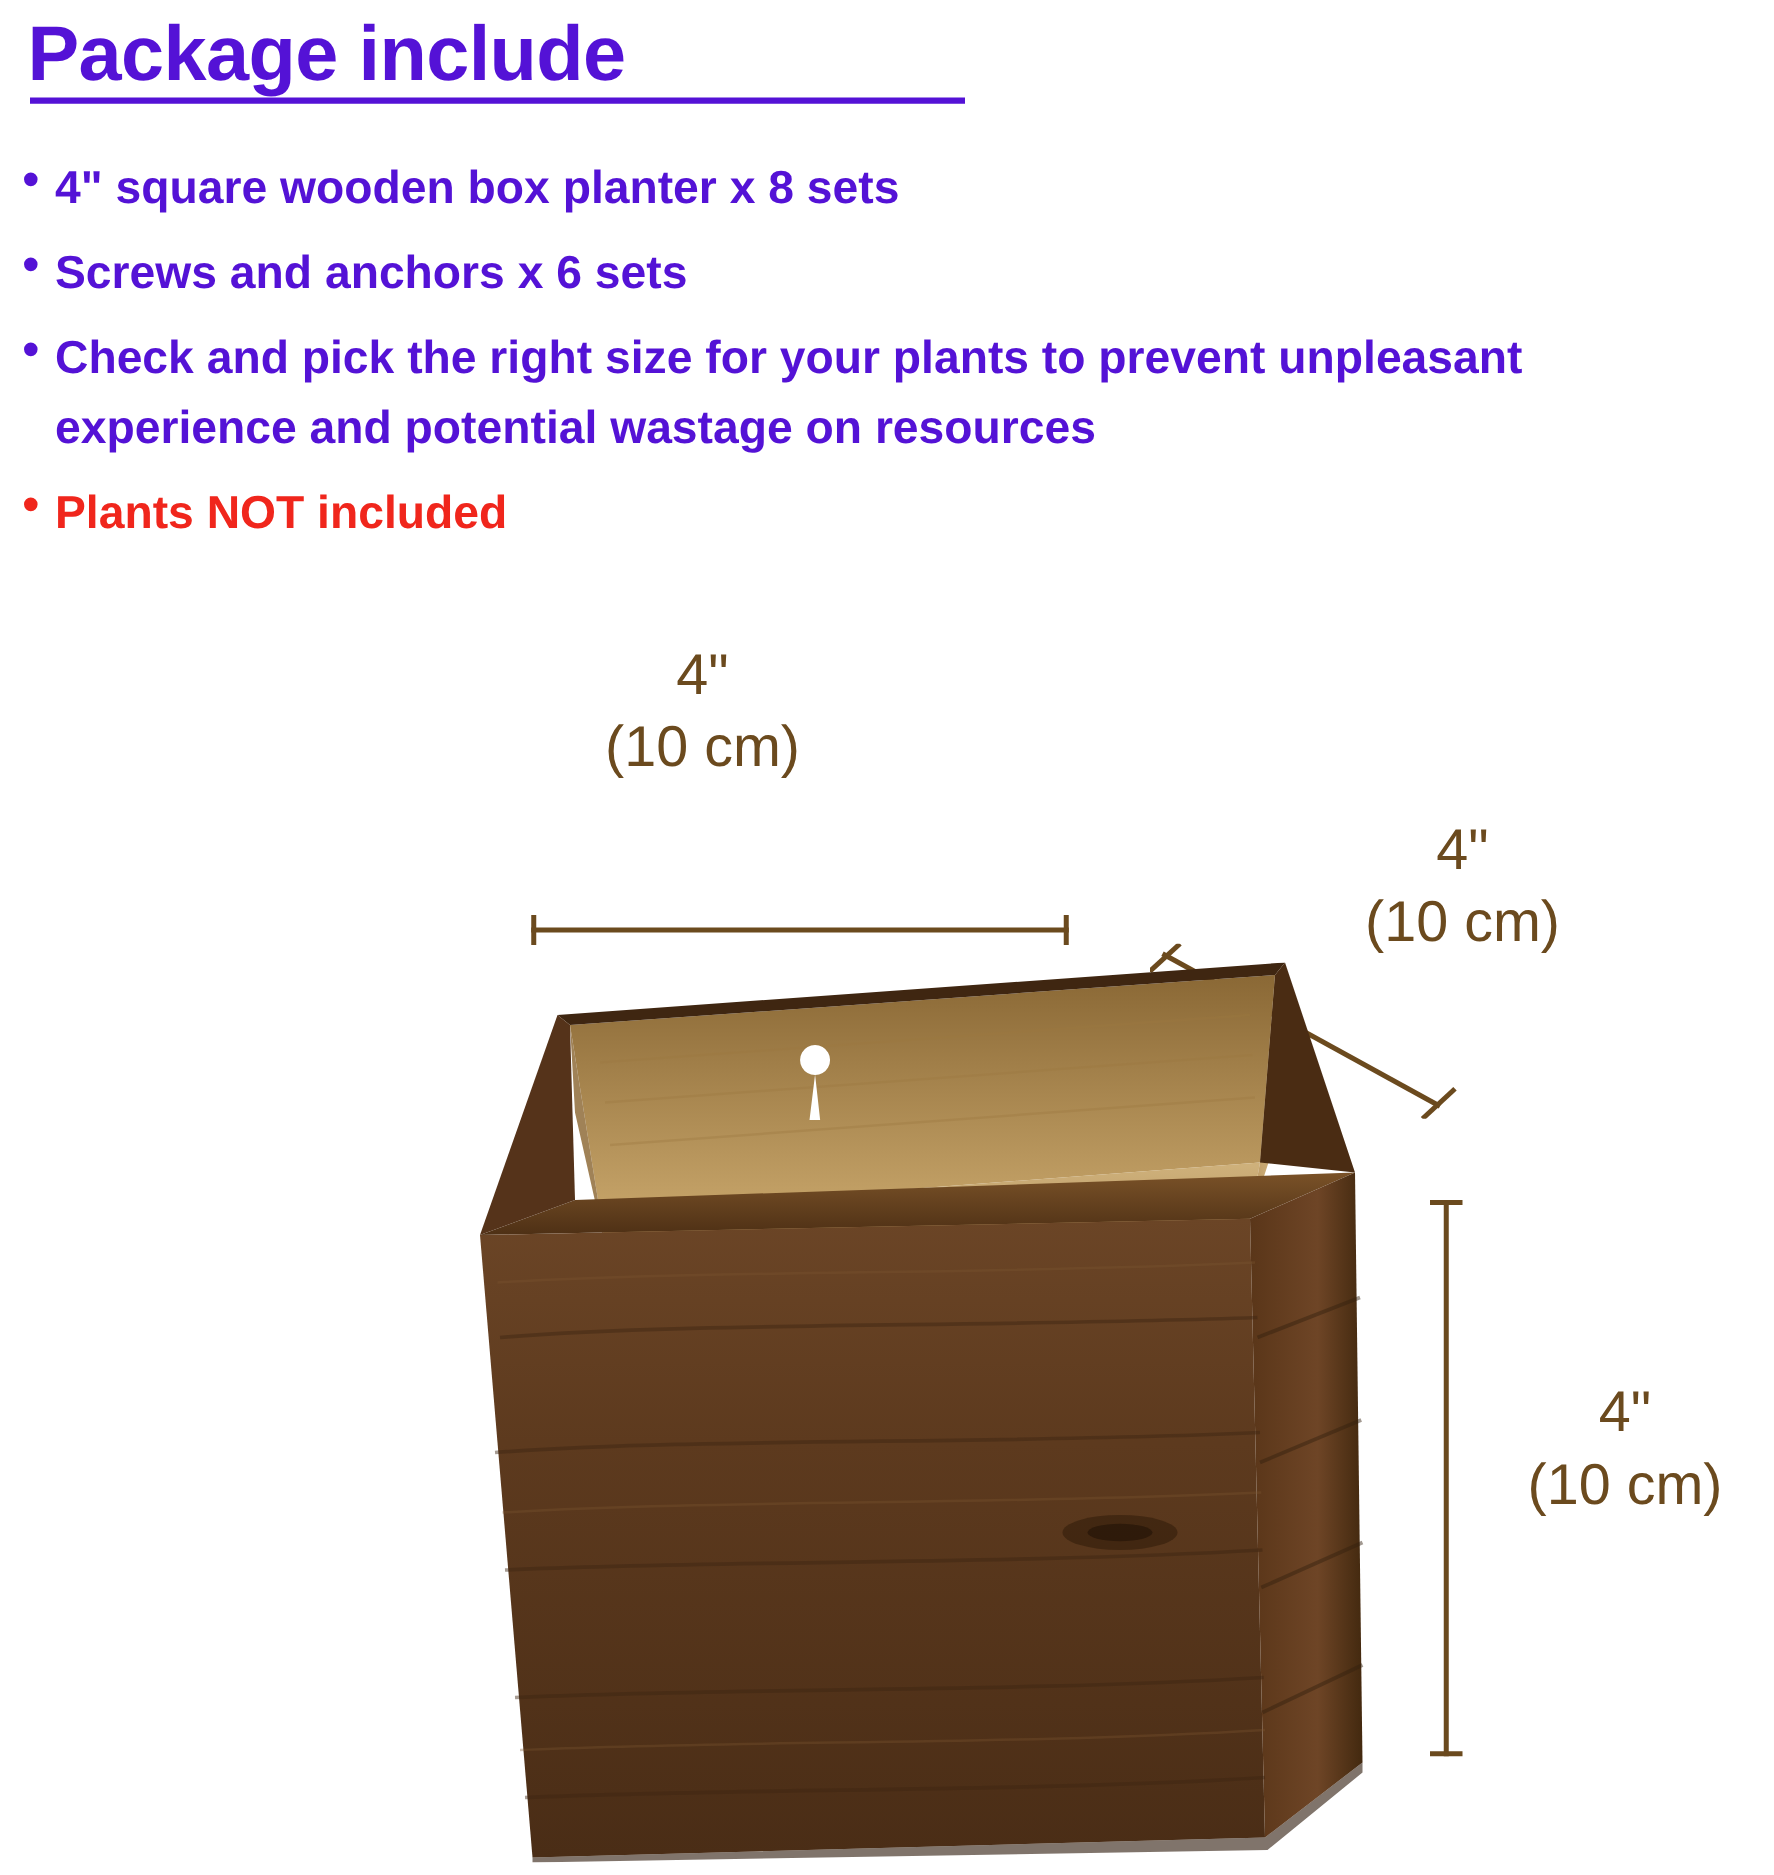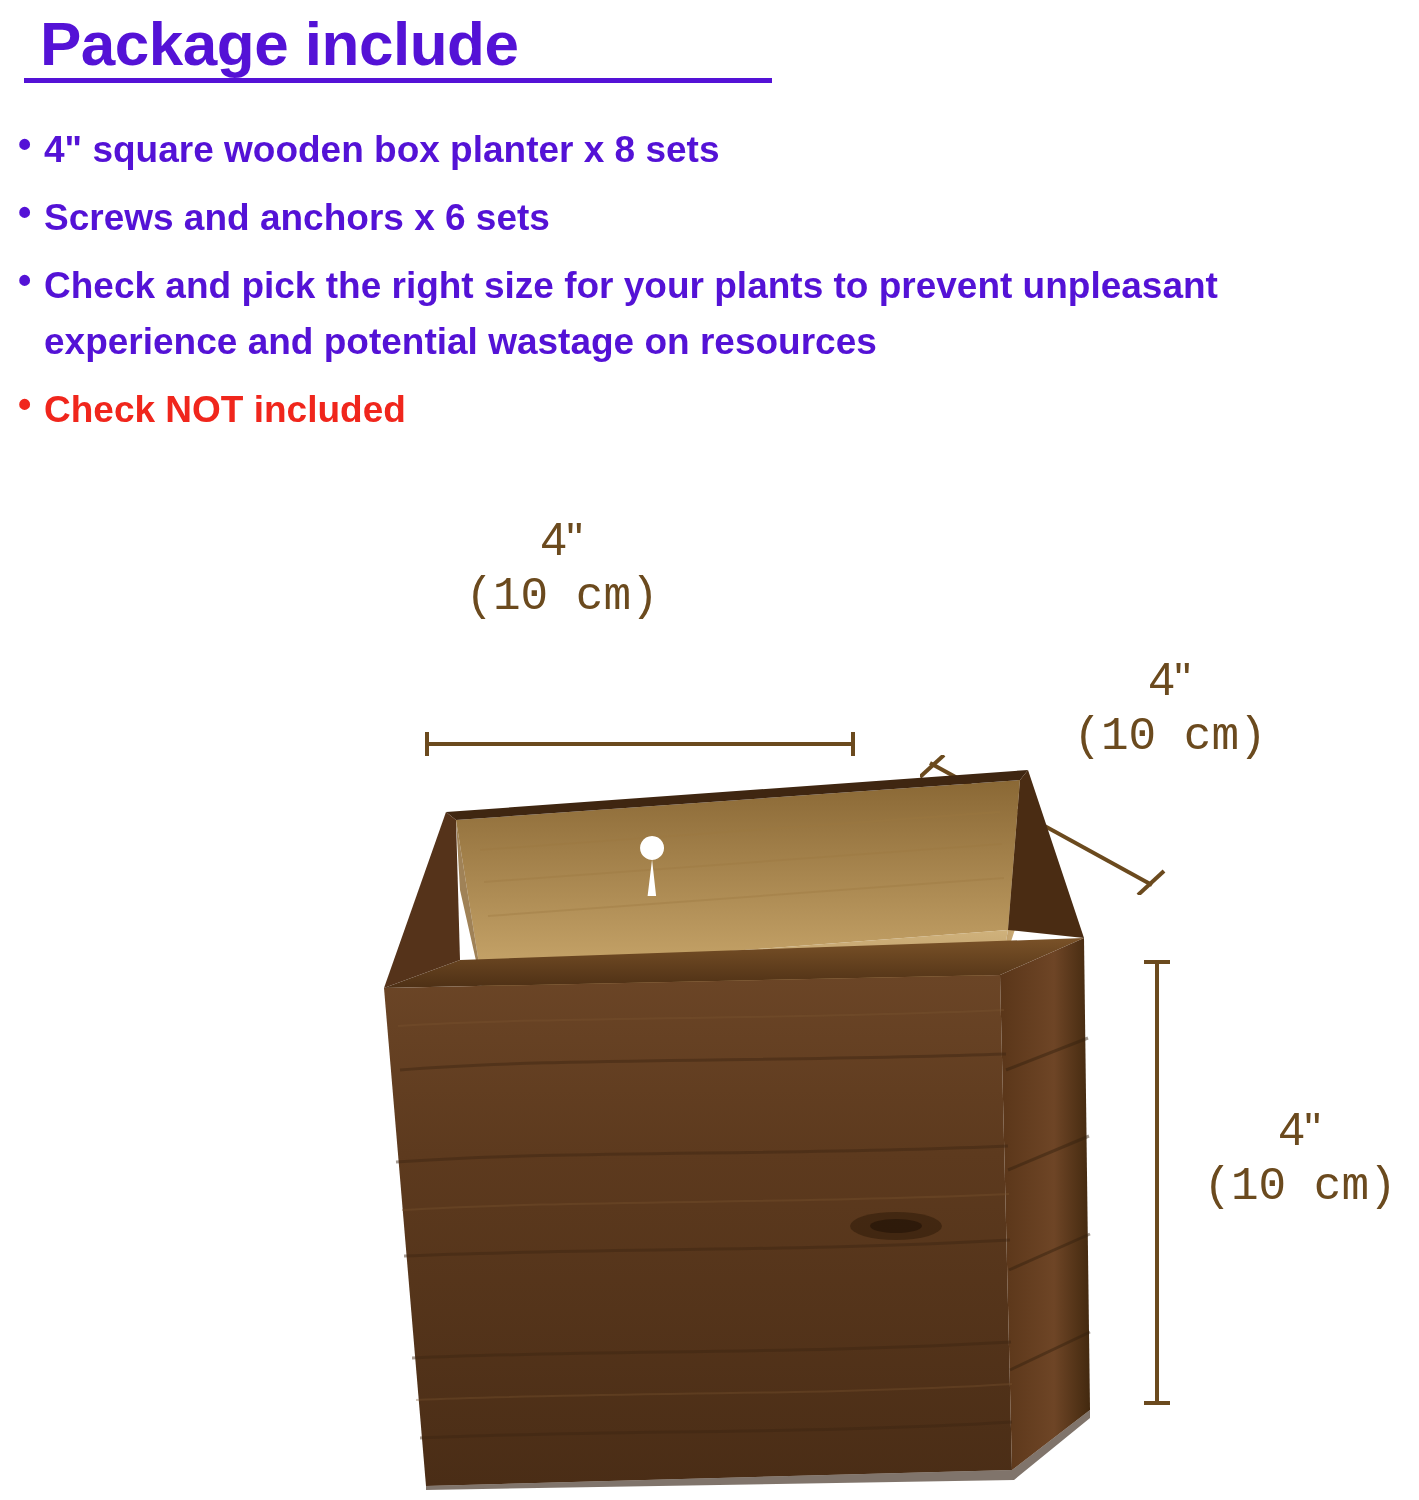--- a/index.html
+++ b/index.html
@@ -18,21 +18,20 @@
   
   .heading {
     position: absolute;
     left: 22px;
     top: 8px;
     font-size: 62px;
     font-weight: bold;
     color: #5412d6;
     letter-spacing: -0.5px;
     white-space: nowrap;
-    margin-left: 18px;
   }
   .heading-underline {
     position: absolute;
     left: 24px;
     top: 78px;
     width: 748px;
     height: 5px;
     background: #5412d6;
   }
 
@@ -78,21 +77,21 @@
 
   
   .label {
     position: absolute;
     color: #6b4a1e;
     font-size: 46px;
     line-height: 58px;
     text-align: center;
     white-space: nowrap;
   }
-  .label .l2 { display: block; font-family: Liberation Mono, monospace; }
+  .label .l2 { display: block; }
 
   .label-top {
     left: 452px;
     top: 30px;
     width: 220px;
   }
   .label-right {
     left: 1020px;
     top: 170px;
     width: 300px;
@@ -177,21 +176,21 @@
     <span class="bullet-text">Screws and anchors x 6 sets</span>
   </div>
 
   <div class="bullet-row">
     <span class="bullet-dot">•</span>
     <span class="bullet-text">Check and pick the right size for your plants to prevent unpleasant experience and potential wastage on resources</span>
   </div>
 
   <div class="bullet-row">
     <span class="bullet-dot red">•</span>
-    <span class="bullet-text red">Check NOT included</span>
+    <span class="bullet-text red">Plants NOT included</span>
   </div>
 
 </div>
 
 <div class="diagram">
 
   <div class="label label-top">
     <span>4"</span>
     <span class="l2">(10 cm)</span>
   </div>

